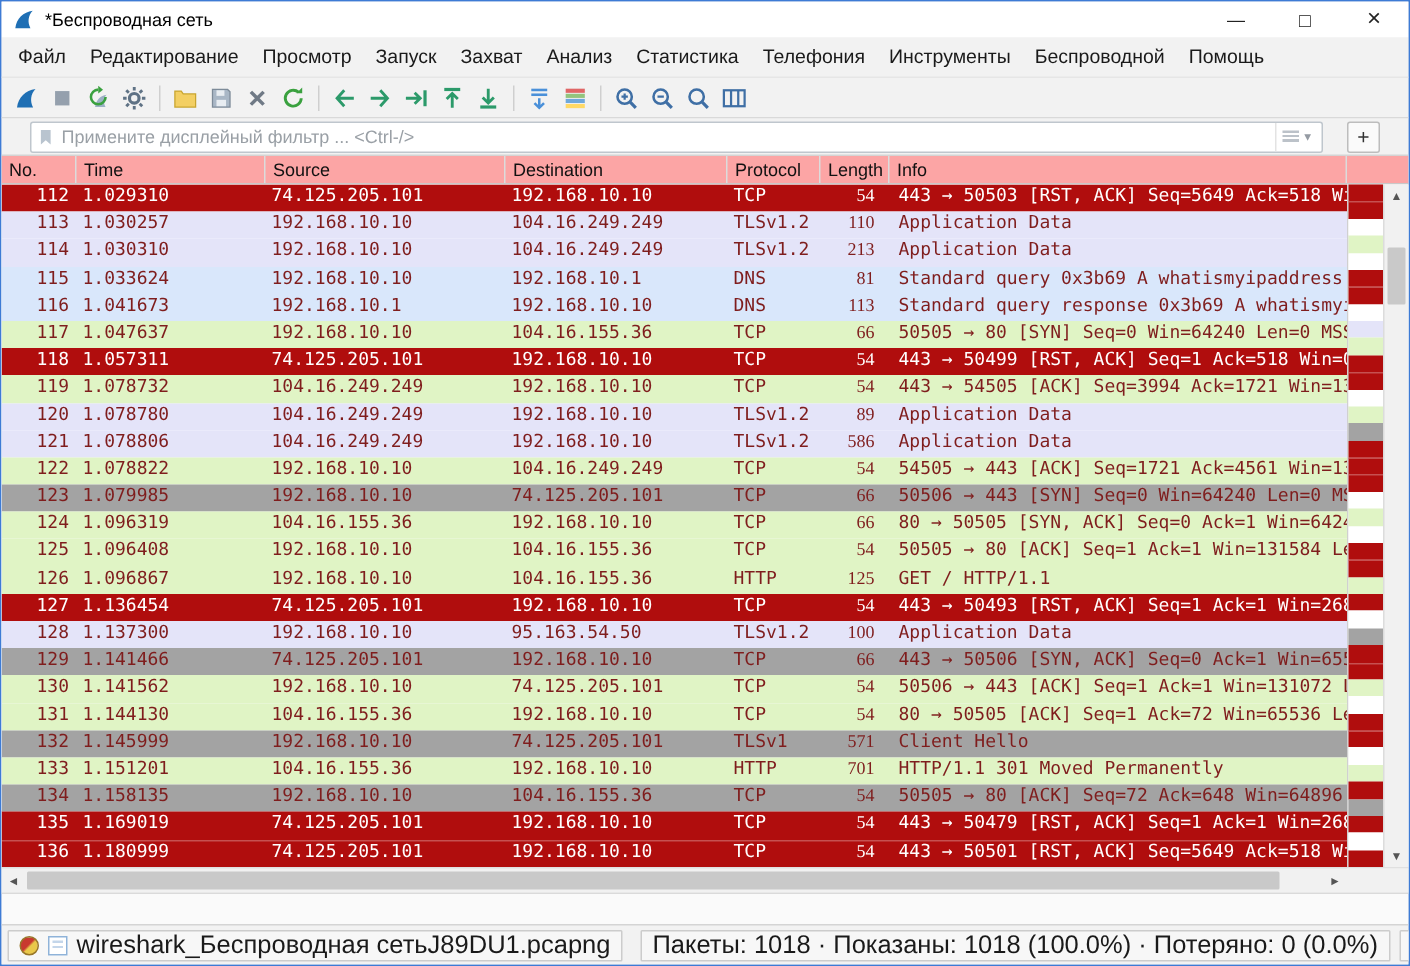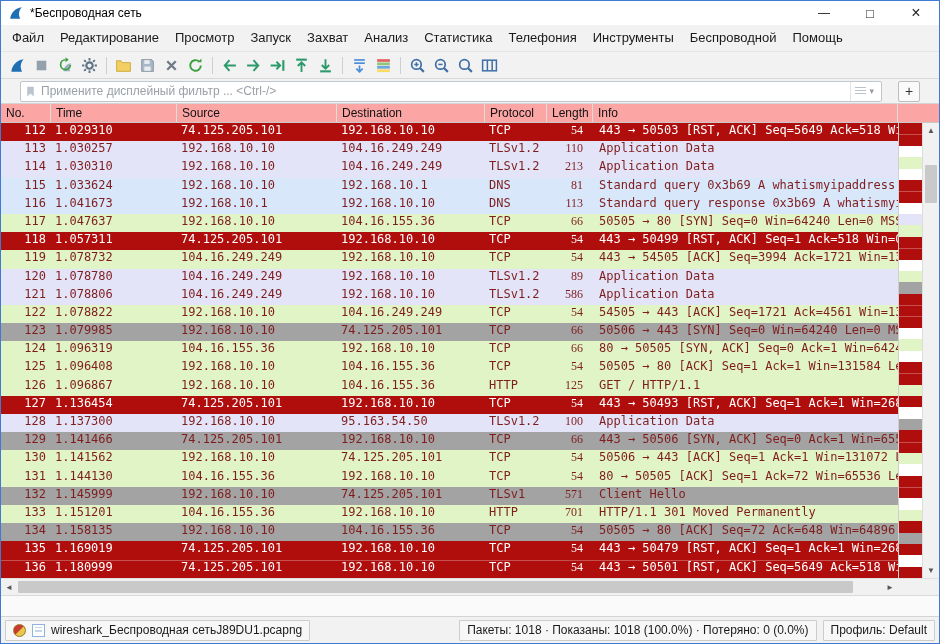--- a/index.html
+++ b/index.html
@@ -66,21 +66,21 @@
 
   .hscrollrow { display:flex; height:17px; border-top:1px solid #e0e0e0; background:#f1f1f1; flex:none; }
   .hscroll { position:relative; flex:1; font-size:8px; color:#555; }
   .harrow { position:absolute; left:0; top:0; bottom:0; width:16px; display:flex; align-items:center; justify-content:center; }
   .harrow.right { left:auto; right:0; }
   .hthumb { position:absolute; top:2px; bottom:2px; left:17px; right:45px; background:#c9c9c9; border-radius:1px; }
   .corner { width:41px; background:#f1f1f1; }
 
   .gap { height:21px; background:#fafafa; border-top:1px solid #dadada; flex:none; }
 
-  .statusbar { height:27px; background:#f2f2f2; border-top:1px solid #d4d4d4; display:flex; align-items:center; padding:0 4px; font-size:12px; color:#1a1a1a; gap:6px; flex:none; }
+  .statusbar { height:27px; background:#f2f2f2; border-top:1px solid #d4d4d4; display:flex; align-items:center; padding:0 4px; font-size:17px; color:#1a1a1a; gap:6px; flex:none; }
   .sb-box { display:flex; align-items:center; gap:6px; border:1px solid #cccccc; height:21px; padding:0 7px; background:#f7f7f7; border-radius:1px; white-space:nowrap; }
   .spacer { flex:1; }
   .expert { width:13px; height:13px; border-radius:50%; background:linear-gradient(135deg,#c8392f 45%,#e9c84b 55%); border:1px solid #98772a; flex:none; }
   .annot { width:13px; height:13px; background:#fff; border:1px solid #8fb3d9; position:relative; flex:none; }
   .annot::after { content:""; position:absolute; left:2px; right:2px; top:2px; bottom:2px; background:repeating-linear-gradient(#c4d6ea 0 1.5px, transparent 1.5px 3.5px); }
 </style>
 </head>
 <body>
 
 <div class="win">

